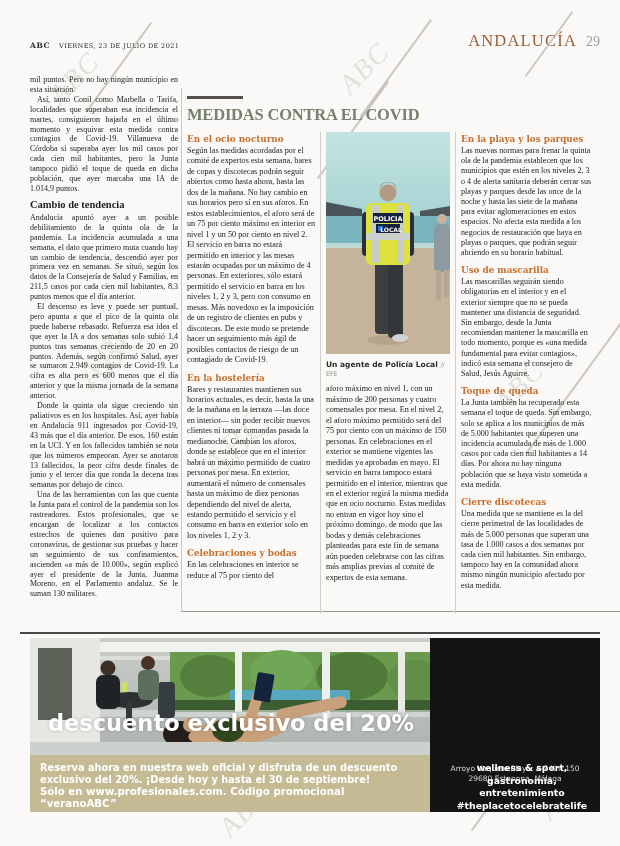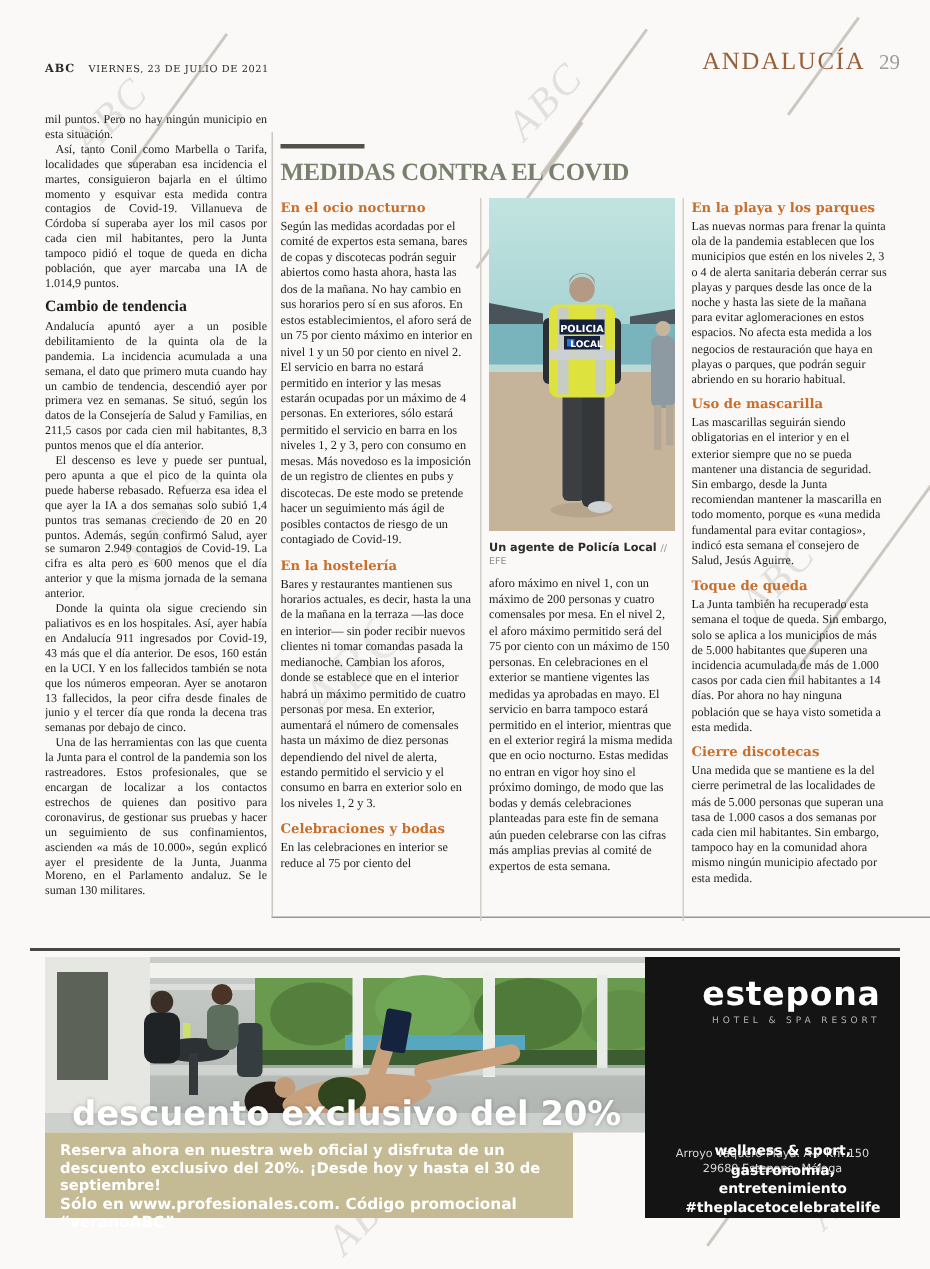--- a/index.html
+++ b/index.html
@@ -51,24 +51,24 @@
   .caption{font:bold 7.5px "DejaVu Sans",sans-serif;color:#2b2b29;margin:3px 0 6px;}
   .caption .credit{font-weight:normal;font-size:6.3px;color:#8d8d8a;}
 
   
   .mid-rule{position:absolute;left:20px;right:20px;top:632px;height:2px;background:#474743;}
 
   
   .ad{position:absolute;left:30px;top:638px;width:570px;height:174px;
       font-family:"DejaVu Sans",sans-serif;}
   .ad-photo{position:absolute;left:0;top:0;width:400px;height:117px;}
-  .ad-overlay{position:absolute;left:18px;top:92px;z-index:3;color:#fff;
+  .ad-overlay{position:absolute;left:18px;top:72px;z-index:3;color:#fff;
               font:bold 22.5px "DejaVu Sans",sans-serif;white-space:nowrap;
               text-shadow:0 0 3px rgba(0,0,0,.25);}
-  .ad-band{position:absolute;left:0;top:117px;width:352px;height:57px;background:#c4ba93;
+  .ad-band{position:absolute;left:0;top:117px;width:400px;height:57px;background:#c4ba93;
            box-sizing:border-box;padding:7px 10px 13px 10px;color:#fff;}
   .promo-text{font:bold 9.8px/11.5px "DejaVu Sans",sans-serif;margin:0;}
   .promo-bold{font:bold 10.2px/12px "DejaVu Sans",sans-serif;margin:1px 0 0;}
   .promo-small{font:7.2px/9px "DejaVu Sans",sans-serif;margin:3px 0 0;opacity:.95;}
   .ad-panel{position:absolute;left:400px;top:0;width:170px;height:174px;background:#141414;}
   .logo{position:absolute;right:13px;top:15px;text-align:right;color:#fff;}
   .logo-name{font:bold 22px/22px "DejaVu Sans",sans-serif;letter-spacing:.5px;}
   .logo-sub{font:6px "DejaVu Sans",sans-serif;letter-spacing:2.6px;color:#b2b2b0;margin-top:2px;}
   .addr{position:absolute;left:0;right:0;top:82px;text-align:center;color:#d6d6d4;
         font:7.5px/10px "DejaVu Sans",sans-serif;margin-top:44px;}
@@ -224,24 +224,20 @@
       <rect x="224" y="52" width="11" height="36" rx="5" fill="#c9a07c" transform="rotate(18 224 52)"></rect>
       <rect x="228" y="34" width="17" height="28" rx="2" fill="#16233f" transform="rotate(10 228 34)"></rect>
       <rect x="0" y="104" width="400" height="13" fill="#cdd1ce"></rect>
     </svg>
     <div class="ad-overlay">descuento exclusivo del 20%</div>
     <div class="ad-band">
       <p class="promo-text">Reserva ahora en nuestra web oficial y disfruta de un descuento exclusivo del 20%. ¡Desde hoy y hasta el 30 de septiembre!</p>
       <p class="promo-bold">Sólo en www.profesionales.com. Código promocional “veranoABC”</p>
     </div>
     <div class="ad-panel">
-      <div class="logo">
-        <div class="logo-name">estepona</div>
-        <div class="logo-sub">HOTEL &amp; SPA RESORT</div>
-      </div>
       <div class="addr">
         <div>Arroyo Vaquero Playa. A-7 Km 150</div>
         <div>29680 Estepona, Málaga</div>
       </div>
       <div class="services">
         <div>wellness &amp; sport,</div>
         <div>gastronomía,</div>
         <div>entretenimiento</div>
         <div>#theplacetocelebratelife</div>
       </div>

